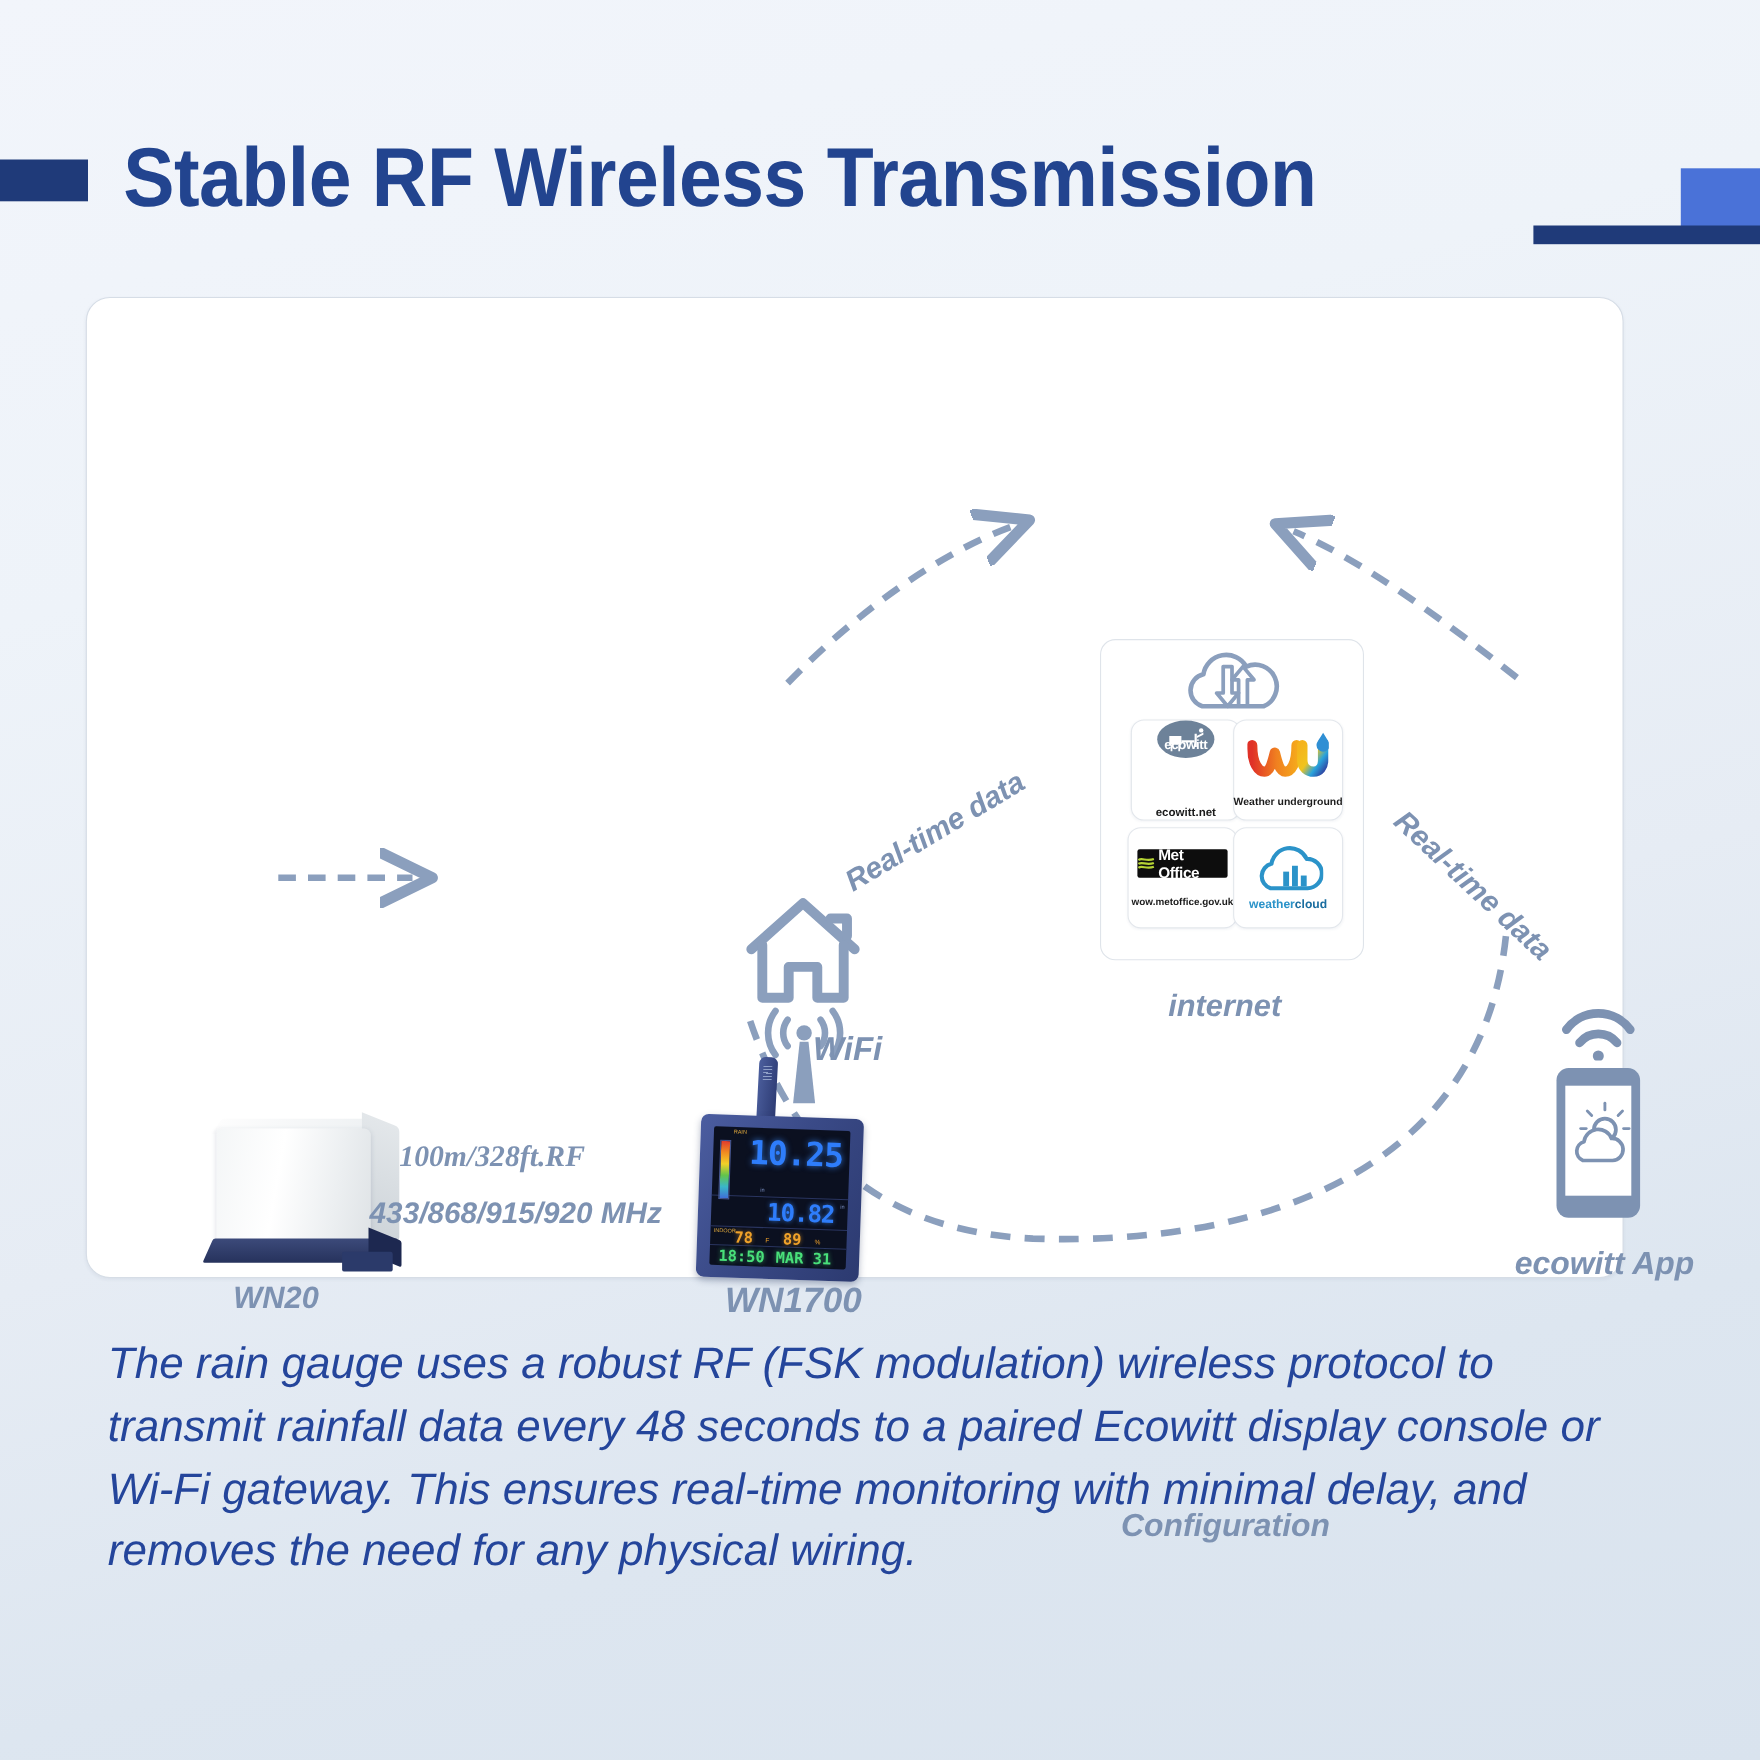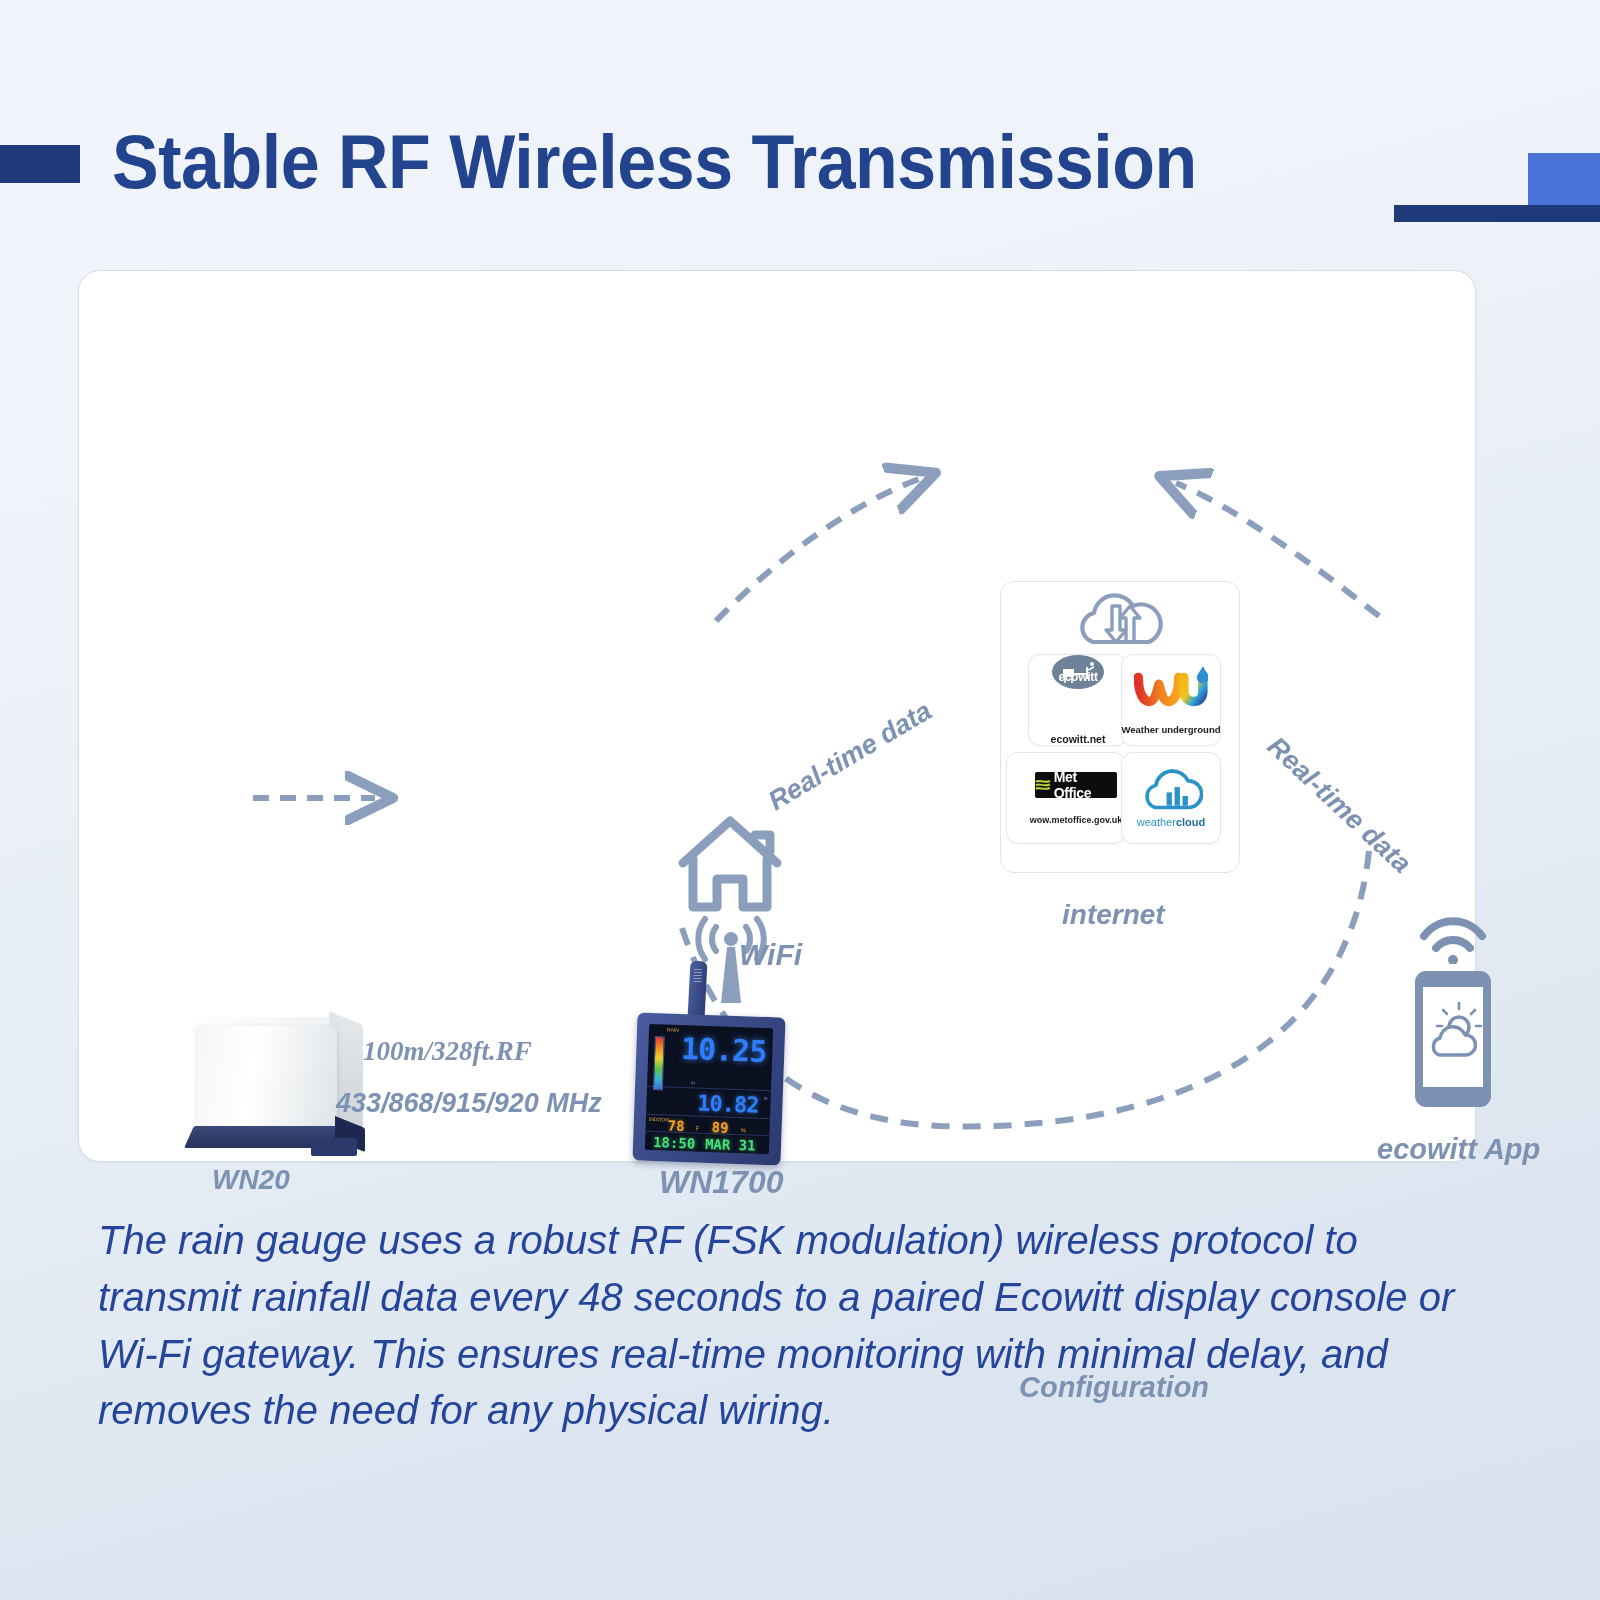--- a/index.html
+++ b/index.html
@@ -148,34 +148,34 @@
   }
   #cloud-sync-icon{position:absolute;left:62px;top:8px;width:114px;height:62px;}
   .tile{
     position:absolute;width:98px;height:90px;border:1px solid #e3e7ec;
     border-radius:12px;background:#fff;
     display:flex;flex-direction:column;align-items:center;justify-content:center;
     box-shadow:0 1px 2px rgba(60,80,110,.05);
   }
   #tile-ecowitt{left:27px;top:72px;gap:27px;}
   #tile-wu{left:120px;top:72px;}
-  #tile-met{left:5px;top:170px;padding-left:20px;}
+  #tile-met{left:24px;top:170px;}
   #tile-wc{left:120px;top:170px;}
   .tile-caption{font-size:10.5px;font-weight:bold;color:#1b1b1b;margin-top:17px;white-space:nowrap;}
   #ecowitt-mark{
     width:52px;height:52px;border-radius:50%;background:#6d8299;
     position:relative;display:flex;align-items:flex-end;justify-content:center;
   }
   #ecowitt-mark-text{font-size:12px;font-weight:bold;color:#fff;margin-bottom:5px;letter-spacing:-.3px;}
   #met-banner{
     width:82px;height:26px;background:#0d0d0d;border-radius:2px;
     display:flex;align-items:center;justify-content:center;gap:3px;
   }
   #met-banner-text{font-size:14px;font-weight:bold;color:#fff;letter-spacing:-.4px;}
-  #wc-caption{font-size:11px;font-weight:normal;color:#2b93c9;margin-top:2px;}
+  #wc-caption{font-size:11px;font-weight:bold;color:#2b93c9;margin-top:2px;}
   #wc-caption b{color:#1b6ea0;}
   #internet-label{left:983px;top:600px;font-size:28px;margin-top:28px;}
 
   
   #phone-wifi{position:absolute;left:1338px;top:645px;width:72px;height:48px;}
   #phone-body{
     position:absolute;left:1336px;top:700px;width:76px;height:136px;
     background:#7d92b2;border-radius:11px;
   }
   #phone-screen{

